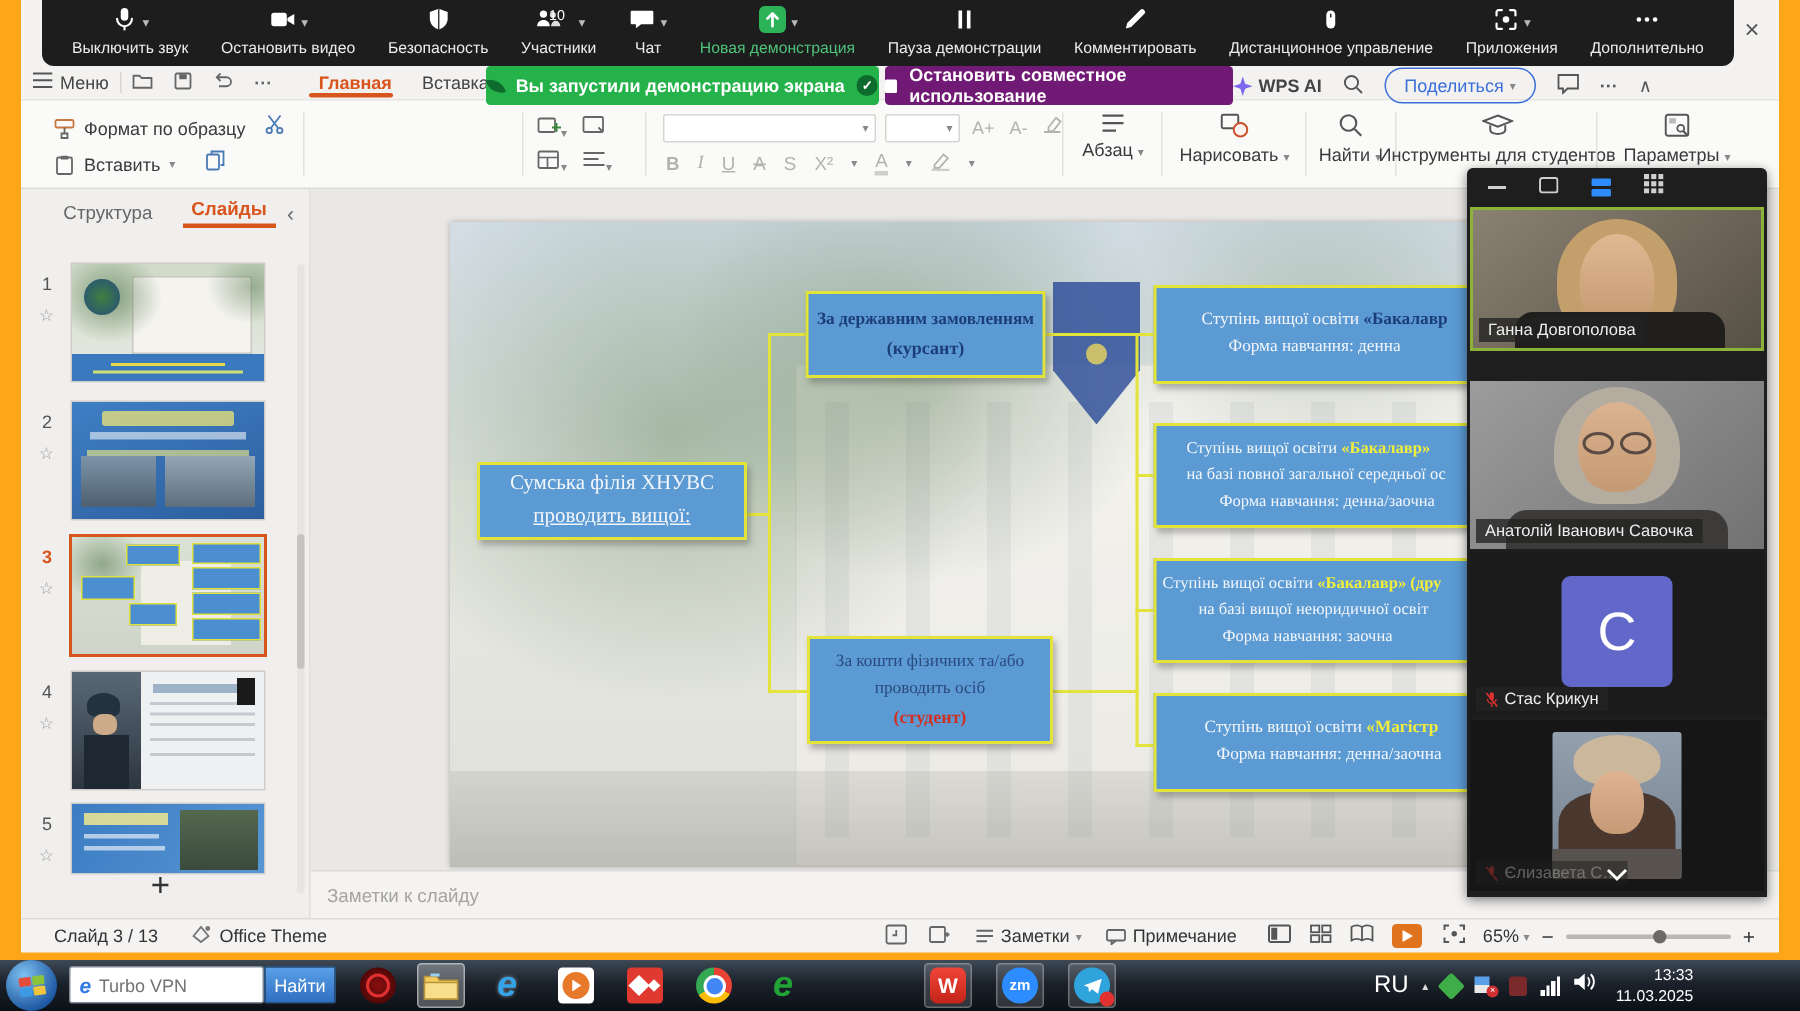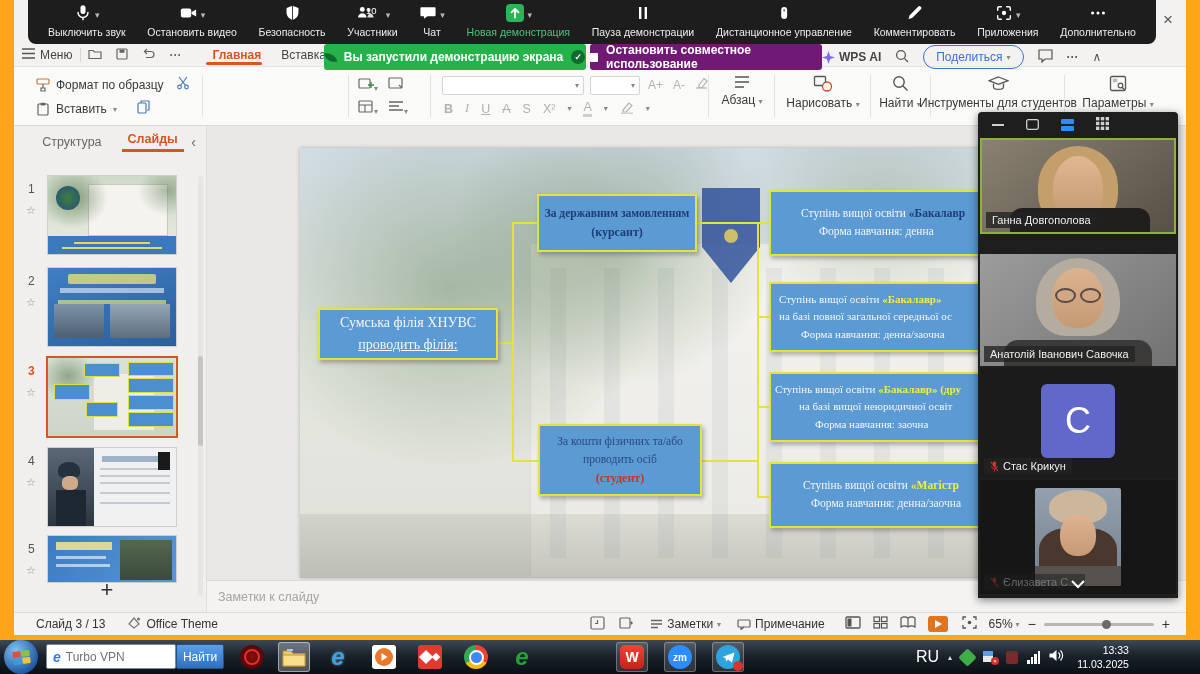--- a/index.html
+++ b/index.html
@@ -179,38 +179,38 @@
             <rect x="12" y="2.5" width="3" height="15" fill="#fff"></rect>
           </svg>
     </span>
       </span>
     <span class="lbl">Пауза демонстрации</span>
   </div>
 
   <div class="zm-btn">
     <span class="zm-ico">
         <span>
+      <svg width="17" height="18" viewBox="0 0 20 20">
+            <path d="M3 17l1.1-4.2L14.5 2.4a1.8 1.8 0 0 1 2.6 0l.5.5a1.8 1.8 0 0 1 0 2.6L7.2 15.9z" fill="#fff"></path>
+          </svg>
+    </span>
+      </span>
+    <span class="lbl">Комментировать</span>
+  </div>
+
+  <div class="zm-btn">
+    <span class="zm-ico">
+        <span>
       <svg width="14" height="18" viewBox="0 0 20 20">
             <rect x="6" y="1.5" width="8.5" height="17" rx="4.2" fill="#fff"></rect>
             <line x1="10.2" y1="4.5" x2="10.2" y2="8" stroke="#1d1d1d" stroke-width="1.4"></line>
           </svg>
     </span>
       </span>
     <span class="lbl">Дистанционное управление</span>
-  </div>
-
-  <div class="zm-btn">
-    <span class="zm-ico">
-        <span>
-      <svg width="17" height="18" viewBox="0 0 20 20">
-            <path d="M3 17l1.1-4.2L14.5 2.4a1.8 1.8 0 0 1 2.6 0l.5.5a1.8 1.8 0 0 1 0 2.6L7.2 15.9z" fill="#fff"></path>
-          </svg>
-    </span>
-      </span>
-    <span class="lbl">Комментировать</span>
   </div>
 
   <div class="zm-btn">
     <span class="zm-ico">
         <span>
       <svg width="18" height="18" viewBox="0 0 20 20">
             <path d="M3 7V4.5A1.5 1.5 0 0 1 4.5 3H7M13 3h2.5A1.5 1.5 0 0 1 17 4.5V7M17 13v2.5a1.5 1.5 0 0 1-1.5 1.5H13M7 17H4.5A1.5 1.5 0 0 1 3 15.5V13" stroke="#fff" stroke-width="1.6" fill="none" stroke-linecap="round"></path>
             <circle cx="10" cy="10" r="2.4" fill="#fff"></circle>
           </svg>
     </span>
@@ -458,35 +458,35 @@
   <div class="conn" style="left:457px;top:258px;width:12px;height:2px"></div>
   <div class="conn" style="left:457px;top:348px;width:12px;height:2px"></div>
 
   <div class="sbox" style="left:237px;top:46px;width:160px;height:58px;font-size:11.5px">
     <div class="navy">За державним замовленням</div>
     <div class="navy" style="font-size:12px">(курсант)</div>
   </div>
 
   <div class="sbox" style="left:18px;top:160px;width:180px;height:52px;font-size:14px">
     <div class="wht">Сумська філія ХНУВС</div>
-    <div class="wht" style="text-decoration:underline">проводить філія:</div>
+    <div class="wht" style="text-decoration:underline">проводить вищої:</div>
   </div>
 
   <div class="sbox" style="left:238px;top:276px;width:164px;height:72px;font-size:11.5px">
     <div class="navy" style="font-weight:normal;color:#2a4a80">За кошти фізичних та/або</div>
     <div class="navy" style="font-weight:normal;color:#2a4a80">проводить осіб</div>
     <div class="redt" style="font-size:12px">(студент)</div>
   </div>
 
   <div class="sbox" style="left:469px;top:42px;width:219px;height:66px;font-size:11.5px;align-items:flex-start;padding-left:30px">
     <div><span class="wht">Ступінь вищої освіти </span><span class="navy">«Бакалавр</span></div>
     <div class="wht" style="padding-left:18px">Форма навчання: денна</div>
   </div>
 
-  <div class="sbox" style="left:469px;top:134px;width:219px;height:70px;font-size:11px;align-items:flex-start;padding-left:8px">
+  <div class="sbox" style="left:469px;top:134px;width:219px;height:70px;font-size:11px;align-items:flex-start;padding-left:20px">
     <div><span class="wht">Ступінь вищої освіти </span><span class="yel">«Бакалавр»</span></div>
     <div class="wht">на базі повної загальної середньої ос</div>
     <div class="wht" style="padding-left:22px">Форма навчання: денна/заочна</div>
   </div>
 
   <div class="sbox" style="left:469px;top:224px;width:219px;height:70px;font-size:11px;align-items:flex-start;padding-left:4px">
     <div><span class="wht">Ступінь вищої освіти </span><span class="yel">«Бакалавр» (дру</span></div>
     <div class="wht" style="padding-left:24px">на базі вищої неюридичної освіт</div>
     <div class="wht" style="padding-left:40px">Форма навчання: заочна</div>
   </div>

